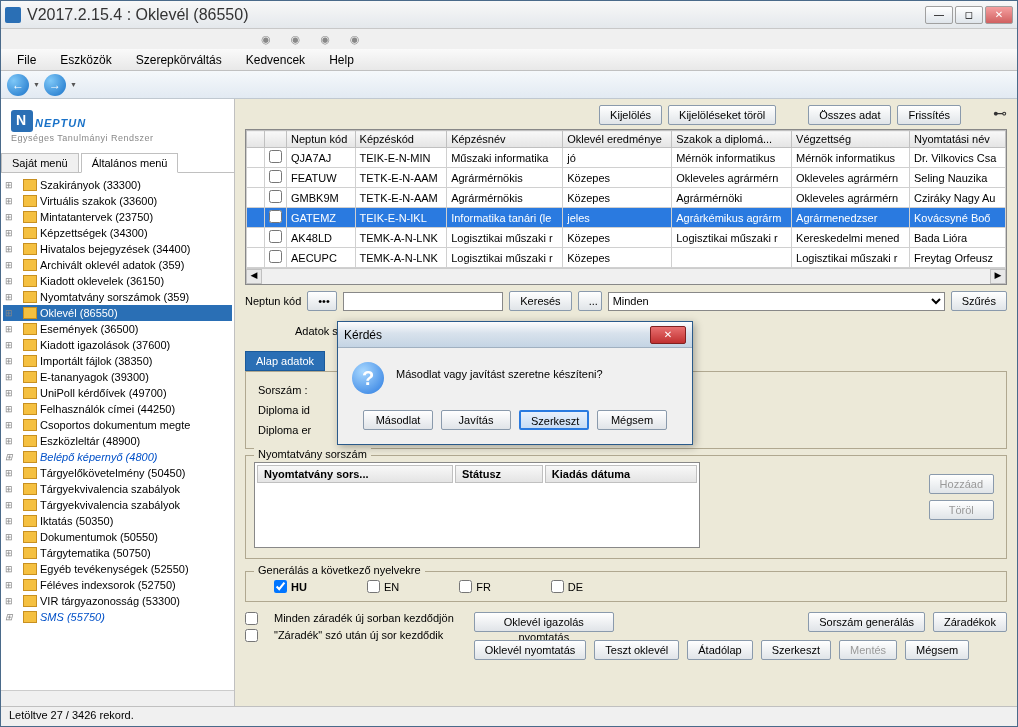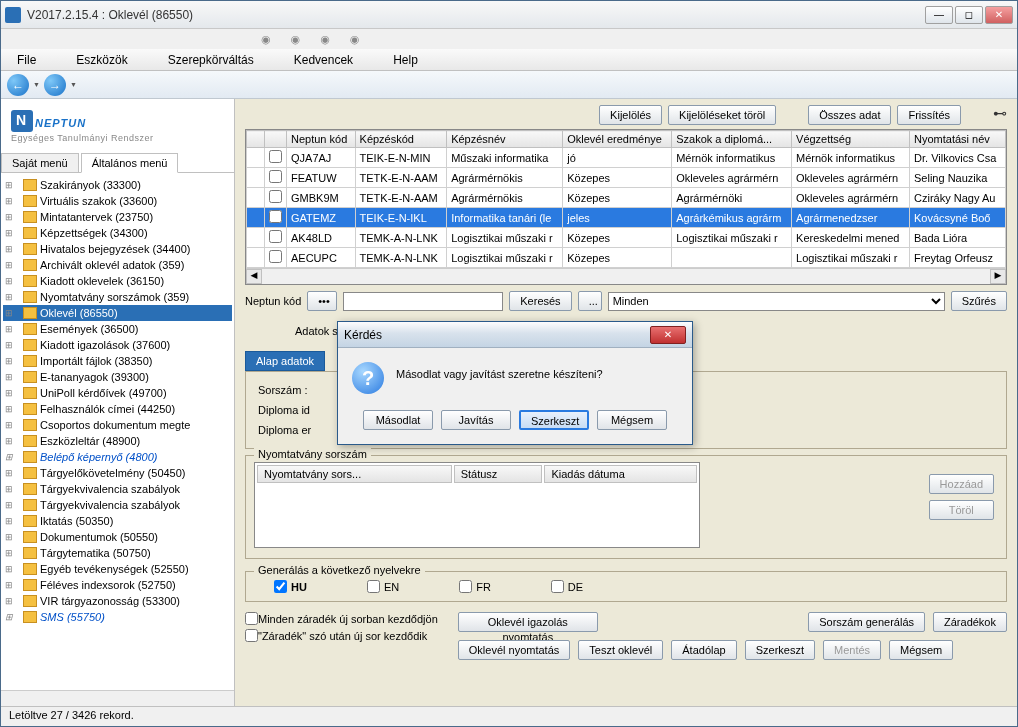--- a/index.html
+++ b/index.html
@@ -1,28 +1,28 @@
 <!DOCTYPE html>
 <html><head>
 <meta charset="utf-8">
 <style>
 * { box-sizing: border-box; margin: 0; padding: 0; font-family: Tahoma, Arial, sans-serif; font-size: 11px; }
 body { background: #e8e8e8; width: 1018px; height: 727px; overflow: hidden; }
 
 .window { width: 1018px; height: 727px; background: #f0f0f0; border: 1px solid #4a6a8a; position: relative; }
 .titlebar { height: 28px; background: linear-gradient(#f8f8f8,#e4e8ec); border-bottom: 1px solid #c8c8c8; display: flex; align-items: center; padding: 0 4px; }
 .titlebar-icon { width:16px; height:16px; background:#2a6fb5; margin-right:6px; border-radius:2px; }
-.titlebar-text { flex:1; color:#333; font-size:12px; }
+.titlebar-text { flex:1; color:#333; font-size:16px; }
 .wincontrols { display:flex; gap:2px; }
 .wincontrols div { width:28px; height:18px; border:1px solid #a0a0a0; background:linear-gradient(#fff,#dfe5eb); text-align:center; line-height:16px; font-size:10px; border-radius:2px; }
 .wincontrols .close { background:linear-gradient(#f5a0a0,#d06060); color:#fff; }
 
 .secondary-tabs { height:20px; display:flex; align-items:center; padding-left:260px; gap:20px; font-size:10px; color:#888; }
 
-.menubar { height:22px; background:linear-gradient(#fafafa,#e8e8e8); border-bottom:1px solid #c0c0c0; display:flex; align-items:center; padding:0 6px; gap:20px; }
+.menubar { height:22px; background:linear-gradient(#fafafa,#e8e8e8); border-bottom:1px solid #c0c0c0; display:flex; align-items:center; padding:0 6px; gap:4px; }
 .menubar span { padding:2px 10px; font-size:12px; }
 
 .toolbar { height:28px; background:linear-gradient(#f5f8fb,#e2eaf2); border-bottom:1px solid #c0c8d0; display:flex; align-items:center; padding:0 6px; gap:4px; }
 .nav-btn { width:22px; height:22px; background:radial-gradient(circle at 30% 30%,#7ec8f8,#1a72c8); border-radius:50%; color:#fff; text-align:center; line-height:22px; font-weight:bold; font-size:12px; }
 .drop { font-size:7px; color:#555; }
 
 .main-area { display:flex; height:calc(100% - 118px); }
 .left-pane { width:234px; background:#fff; border-right:1px solid #c0c0c0; display:flex; flex-direction:column; }
 .logo-area { padding:8px 10px 4px; }
 .logo { font-size:22px; font-weight:bold; color:#1a72c8; font-style:italic; letter-spacing:1px; }
@@ -64,32 +64,32 @@
 .tab-strip { display:flex; margin:8px 10px 0; }
 .mtab { padding:3px 10px; background:#2a6fb5; color:#fff; border:1px solid #1a5a9a; font-size:11px; }
 
 .form-area { margin:0 10px; background:#ece9d8; border:1px solid #b0a890; padding:8px 12px; position:relative; }
 .form-row { display:flex; align-items:center; gap:10px; padding:4px 0; }
 .form-label { width:70px; font-size:11px; }
 
 .group { border:1px solid #b0a890; margin:6px 10px; padding:6px 8px 10px; position:relative; }
 .group-title { position:absolute; top:-8px; left:8px; background:#ece9d8; padding:0 4px; font-size:11px; }
 .mini-grid { width:60%; border:1px solid #888; background:#fff; }
-.mini-grid th { background:linear-gradient(#f8f8f8,#e4e4e4); border:1px solid #c0c0c0; padding:2px 6px; font-weight:normal; text-align:left; font-size:11px; }
+.mini-grid th { background:linear-gradient(#f8f8f8,#e4e4e4); border:1px solid #c0c0c0; padding:2px 6px; font-weight:bold; text-align:left; font-size:11px; }
 .mini-grid td { height:60px; }
 .side-btns { position:absolute; right:12px; top:18px; display:flex; flex-direction:column; gap:6px; }
 .btn.disabled { color:#999; }
 
 .lang-row { display:flex; align-items:center; gap:60px; padding:4px 20px; }
 .lang-row label { display:flex; align-items:center; gap:4px; font-size:11px; }
 .bold { font-weight:bold; }
 
 .bottom-btns { display:flex; gap:8px; padding:4px 10px; align-items:center; flex-wrap:wrap; }
 .checks { display:flex; flex-direction:column; gap:4px; padding:4px 10px; font-size:11px; }
-.checks label { display:flex; align-items:center; gap:0; }
+.checks label { display:flex; align-items:flex-start; gap:16px; }
 
 .statusbar { position:absolute; bottom:0; left:0; right:0; height:20px; background:#f0f0f0; border-top:1px solid #c0c0c0; padding:2px 8px; font-size:11px; }
 
 .dialog { position:absolute; left:336px; top:320px; width:356px; background:#f0f0f0; border:1px solid #2a5a8a; box-shadow:2px 2px 8px rgba(0,0,0,0.3); z-index:100; }
 .dlg-title { height:26px; background:linear-gradient(#fdfdfe,#d8e2ec 45%,#c4d4e4); display:flex; align-items:center; padding:0 6px; border-bottom:1px solid #a0b0c0; }
 .dlg-title-text { flex:1; font-size:12px; }
 .dlg-close { width:36px; height:18px; background:linear-gradient(#e87070,#c03030); border:1px solid #802020; border-radius:2px; color:#fff; text-align:center; line-height:16px; font-size:10px; }
 .dlg-body { padding:14px 14px 6px; display:flex; gap:12px; align-items:flex-start; }
 .dlg-icon { width:32px; height:32px; border-radius:50%; background:radial-gradient(circle at 35% 30%,#a8d8ff,#2a7ae0); color:#fff; text-align:center; line-height:32px; font-size:20px; font-weight:bold; }
 .dlg-msg { font-size:11px; padding-top:6px; }

